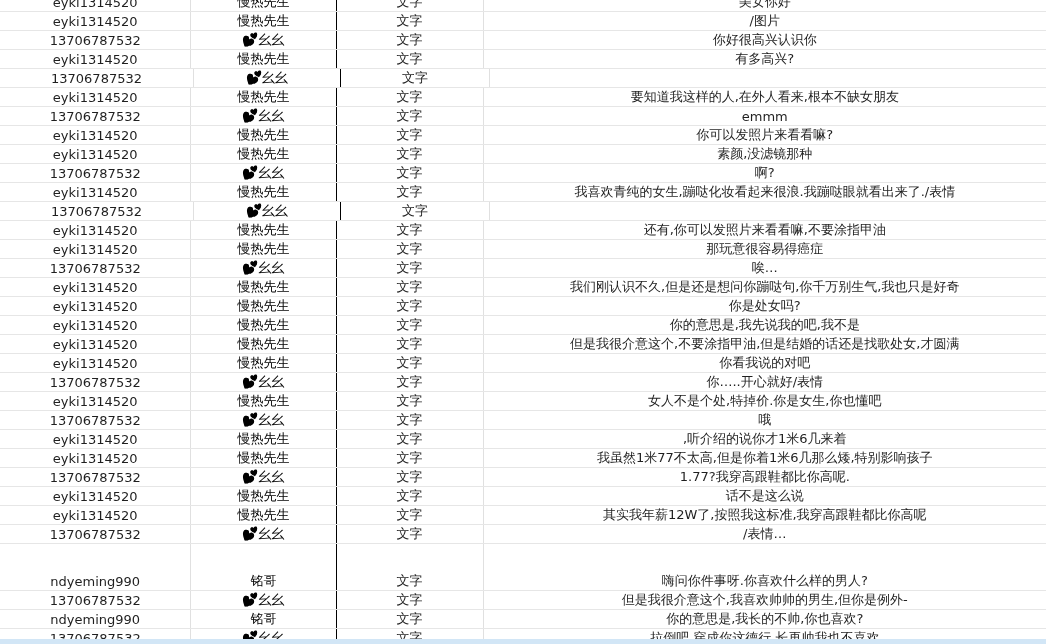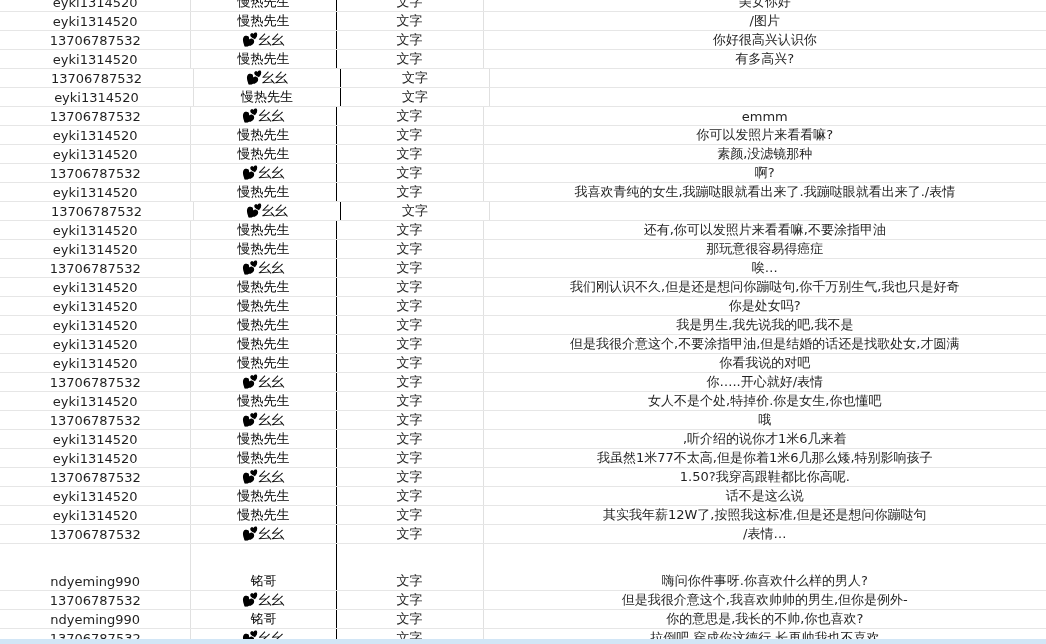--- a/index.html
+++ b/index.html
@@ -70,20 +70,21 @@
     </div>
     <div class="row">
       <div class="cell c-account">13706787532</div>
       <div class="cell c-nick">💕幺幺</div>
       <div class="cell c-type">文字</div>
     </div>
     <div class="row">
       <div class="cell c-account">eyki1314520</div>
       <div class="cell c-nick">慢热先生</div>
       <div class="cell c-type">文字</div>
+      <div class="cell c-msg">要知道我这样的人,在外人看来,根本不缺女朋友</div>
     </div>
     <div class="row">
       <div class="cell c-account">13706787532</div>
       <div class="cell c-nick">💕幺幺</div>
       <div class="cell c-type">文字</div>
       <div class="cell c-msg">emmm</div>
     </div>
     <div class="row">
       <div class="cell c-account">eyki1314520</div>
       <div class="cell c-nick">慢热先生</div>
@@ -99,21 +100,21 @@
     <div class="row">
       <div class="cell c-account">13706787532</div>
       <div class="cell c-nick">💕幺幺</div>
       <div class="cell c-type">文字</div>
       <div class="cell c-msg">啊?</div>
     </div>
     <div class="row">
       <div class="cell c-account">eyki1314520</div>
       <div class="cell c-nick">慢热先生</div>
       <div class="cell c-type">文字</div>
-      <div class="cell c-msg">我喜欢青纯的女生,我蹦哒眼就看出来了.我蹦哒眼就看出来了./表情</div>
+      <div class="cell c-msg">我喜欢青纯的女生,蹦哒化妆看起来很浪.我蹦哒眼就看出来了./表情</div>
     </div>
     <div class="row">
       <div class="cell c-account">13706787532</div>
       <div class="cell c-nick">💕幺幺</div>
       <div class="cell c-type">文字</div>
     </div>
     <div class="row">
       <div class="cell c-account">eyki1314520</div>
       <div class="cell c-nick">慢热先生</div>
       <div class="cell c-type">文字</div>
@@ -140,21 +141,21 @@
     <div class="row">
       <div class="cell c-account">eyki1314520</div>
       <div class="cell c-nick">慢热先生</div>
       <div class="cell c-type">文字</div>
       <div class="cell c-msg">你是处女吗?</div>
     </div>
     <div class="row">
       <div class="cell c-account">eyki1314520</div>
       <div class="cell c-nick">慢热先生</div>
       <div class="cell c-type">文字</div>
-      <div class="cell c-msg">我是男生,我先说我的吧,我不是</div>
+      <div class="cell c-msg">你的意思是,我先说我的吧,我不是</div>
     </div>
     <div class="row">
       <div class="cell c-account">eyki1314520</div>
       <div class="cell c-nick">慢热先生</div>
       <div class="cell c-type">文字</div>
       <div class="cell c-msg">但是我很介意这个,不要涂指甲油,但是结婚的话还是找歌处女,才圆满</div>
     </div>
     <div class="row">
       <div class="cell c-account">eyki1314520</div>
       <div class="cell c-nick">慢热先生</div>
@@ -188,33 +189,33 @@
     <div class="row">
       <div class="cell c-account">eyki1314520</div>
       <div class="cell c-nick">慢热先生</div>
       <div class="cell c-type">文字</div>
       <div class="cell c-msg">我虽然1米77不太高,但是你着1米6几那么矮,特别影响孩子</div>
     </div>
     <div class="row">
       <div class="cell c-account">13706787532</div>
       <div class="cell c-nick">💕幺幺</div>
       <div class="cell c-type">文字</div>
-      <div class="cell c-msg">1.50?我穿高跟鞋都比你高呢.</div>
+      <div class="cell c-msg">1.77?我穿高跟鞋都比你高呢.</div>
     </div>
     <div class="row">
       <div class="cell c-account">eyki1314520</div>
       <div class="cell c-nick">慢热先生</div>
       <div class="cell c-type">文字</div>
       <div class="cell c-msg">话不是这么说</div>
     </div>
     <div class="row">
       <div class="cell c-account">eyki1314520</div>
       <div class="cell c-nick">慢热先生</div>
       <div class="cell c-type">文字</div>
-      <div class="cell c-msg">其实我年薪12W了,按照我这标准,但是还是想问你蹦哒句</div>
+      <div class="cell c-msg">其实我年薪12W了,按照我这标准,我穿高跟鞋都比你高呢</div>
     </div>
     <div class="row">
       <div class="cell c-account">13706787532</div>
       <div class="cell c-nick">💕幺幺</div>
       <div class="cell c-type">文字</div>
       <div class="cell c-msg">/表情…</div>
     </div>
     <div class="row gap">
       <div class="cell c-account"></div>
       <div class="cell c-nick"></div>

